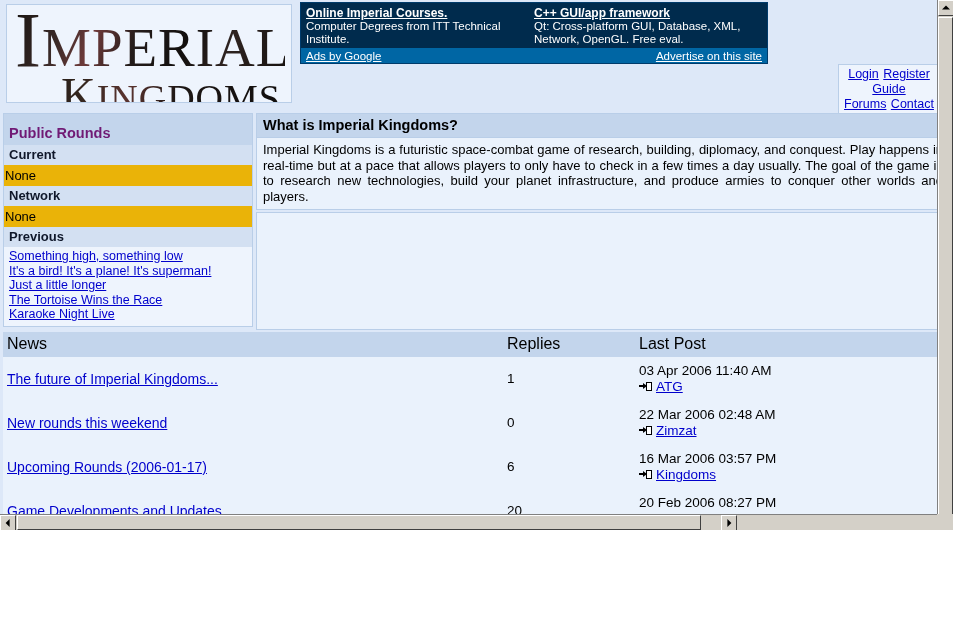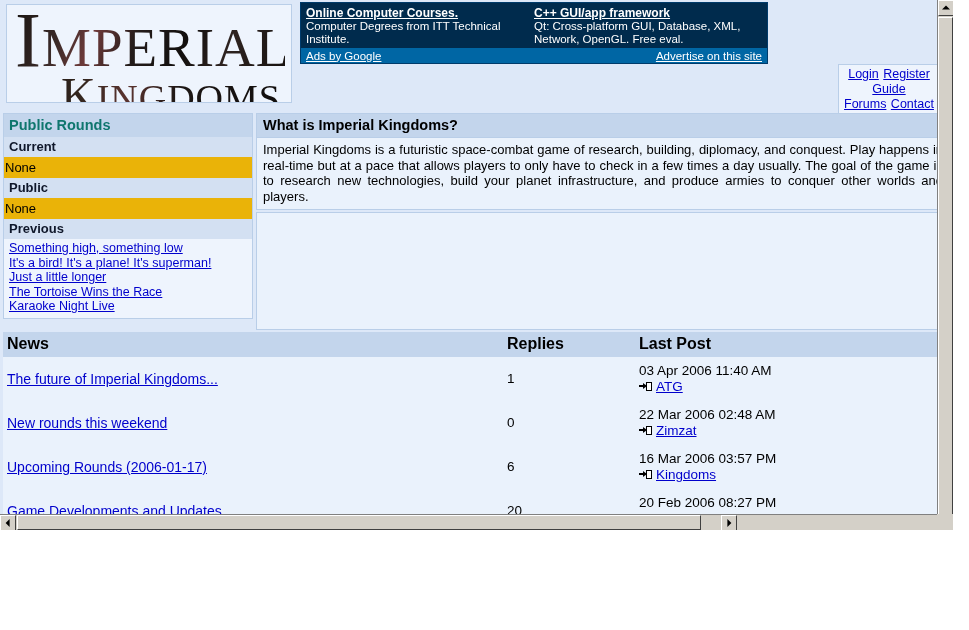--- a/index.html
+++ b/index.html
@@ -204,24 +204,24 @@
   #sidebar {
     position: absolute;
     left: 3px; top: 0;
     width: 250px;
     background: #eef4fd;
     border: 1px solid #b9cee8;
     box-sizing: border-box;
   }
   .panel-head {
     background: #c3d5ec;
-    color: #0f766e;
+    color: #701a75;
     font-weight: bold;
     font-size: 14.5px;
-    padding: 3px 5px 4px 5px;
+    padding: 11px 5px 4px 5px;
     line-height: 16px;
   }
   .panel-subhead {
     background: #d3e0f2;
     color: #0f172a;
     font-weight: bold;
     font-size: 13px;
     padding: 2px 5px 3px 5px;
     line-height: 15px;
   }
@@ -288,21 +288,21 @@
     box-sizing: border-box;
   }
   #news table {
     width: 100%;
     border-collapse: collapse;
     table-layout: fixed;
   }
   #news th {
     background: #c3d5ec;
     color: #000000;
-    font-weight: bold;
+    font-weight: normal;
     font-size: 16px;
     text-align: left;
     padding: 3px 4px 4px 4px;
     line-height: 18px;
   }
   #news td {
     background: #eaf2fc;
     color: #000000;
     font-size: 13.5px;
     padding: 6px 4px 6px 4px;
@@ -393,21 +393,21 @@
       <div id="logo-box">
         <div id="logo-text">
           <span id="logo-line1"><span class="cap">I</span>MPERIAL</span>
           <span id="logo-line2"><span class="cap">K</span>INGDOMS</span>
         </div>
       </div>
 
       <div id="ad-box">
         <div class="ad-cols">
           <div class="ad-col">
-            <a class="ad-title" href="#">Online Computer Courses.</a>
+            <a class="ad-title" href="#">Online Imperial Courses.</a>
             <span class="ad-desc">Computer Degrees from ITT Technical Institute.</span>
           </div>
           <div class="ad-col">
             <a class="ad-title" href="#">C++ GUI/app framework</a>
             <span class="ad-desc">Qt: Cross-platform GUI, Database, XML, Network, OpenGL. Free eval.</span>
           </div>
         </div>
         <div id="ad-footer">
           <a href="#">Ads by Google</a>
           <a href="#">Advertise on this site</a>
@@ -423,21 +423,21 @@
       </div>
 
     </div>
 
     <div id="middle">
 
       <div id="sidebar">
         <div class="panel-head">Public Rounds</div>
         <div class="panel-subhead">Current</div>
         <div class="panel-row">None</div>
-        <div class="panel-subhead">Public</div>
+        <div class="panel-subhead">Network</div>
         <div class="panel-row">None</div>
         <div class="panel-subhead">Previous</div>
         <div class="panel-links">
           <a href="#">Something high, something low</a>
           <a href="#">It's a bird! It's a plane! It's superman!</a>
           <a href="#">Just a little longer</a>
           <a href="#">The Tortoise Wins the Race</a>
           <a href="#">Karaoke Night Live</a>
         </div>
       </div>

